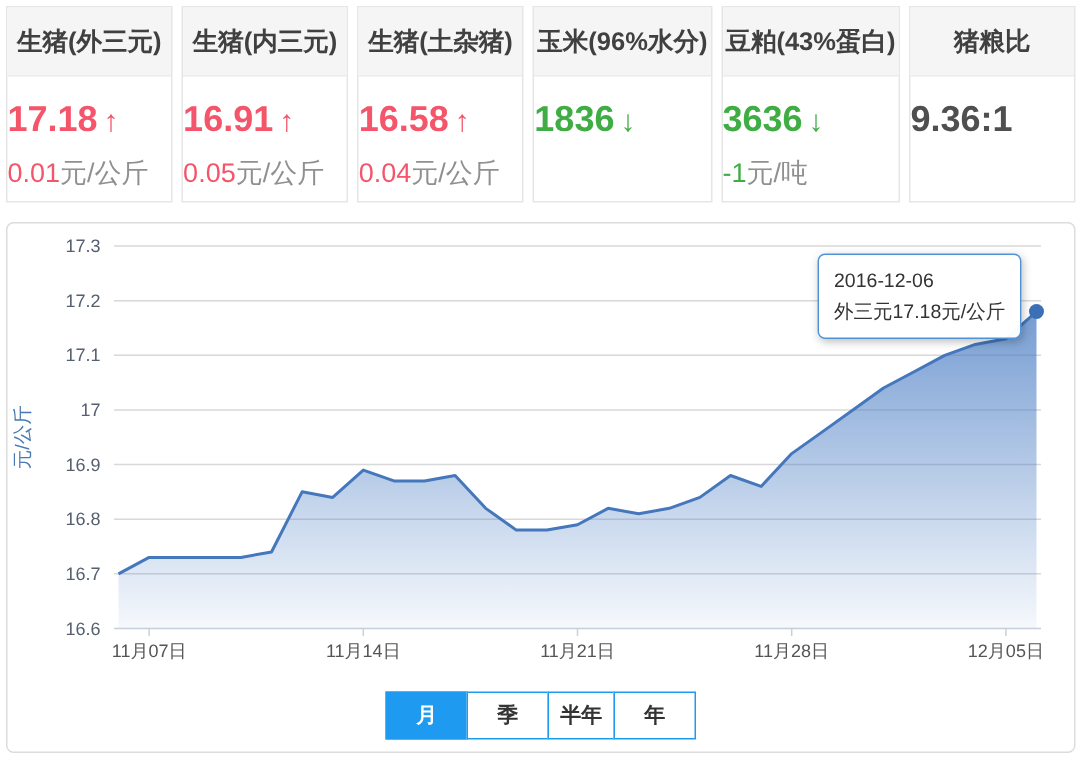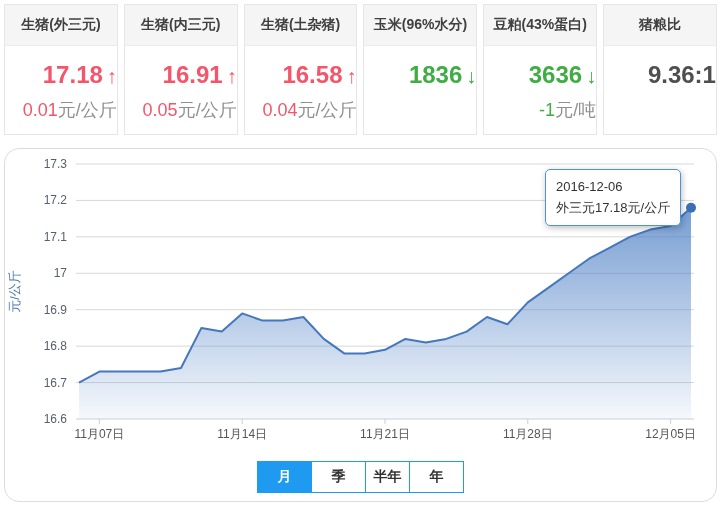--- a/index.html
+++ b/index.html
@@ -2,32 +2,32 @@
 <html style="--red: #f4556a; --green: #3fad44; --tab-blue: #1e9bf0;"><head>
 <meta charset="utf-8">
 <style>
   * { box-sizing: border-box; margin: 0; padding: 0; }
   html,body { width: 721px; height: 508px; background: #fff; overflow: hidden;
               font-family: "Liberation Sans", sans-serif; }
   
   .cards { display: flex; gap: 6px; padding: 4px 4px 0 4px; }
   .card { flex: 1; border: 1px solid #e6e6e6; background: #fff; height: 131px; }
   .card-header { background: #f5f5f5; border-bottom: 1px solid #ececec; text-align: center;
-                 font-weight: bold; font-size: 14px; color: #404040; padding: 11px 2px; white-space: nowrap; }
-  .card-body { text-align: right; padding-top: 16px; }
+                 font-weight: bold; font-size: 17px; color: #404040; padding: 11px 2px; white-space: nowrap; }
+  .card-body { text-align: left; padding-top: 16px; }
   .value-line { font-size: 24px; font-weight: bold; line-height: 26px; white-space: nowrap; }
   .arrow { font-size: 20px; font-weight: bold; margin-left: 4px; }
   .change { font-size: 18px; margin-top: 9px; color: #909090; }
   .card.up .value-line, .card.up .arrow, .card.up .change-num { color: var(--red); }
   .card.down .value-line, .card.down .arrow, .card.down .change-num { color: var(--green); }
   .card.neutral .value-line { color: #4f4f4f; }
   .unit { color: #909090; }
   
   .chart-panel { position: relative; margin: 13px 4px 0 4px; height: 354px;
-                 border: 1px solid #dcdcdc; border-radius: 15px; background: #fff; }
+                 border: 1px solid #dcdcdc; border-radius: 5px; background: #fff; }
   svg text { font-family: "Liberation Sans", sans-serif; }
   #trend-svg { display: block; }
   
   .tooltip { position: absolute; left: 540px; top: 20px; background: rgba(255,255,255,0.97);
              border: 1px solid #4f93d6; border-radius: 5px; padding: 6px 10px;
              font-size: 13px; line-height: 1.65; color: #333;
              box-shadow: 1px 2px 6px rgba(0,0,0,0.25); white-space: nowrap; }
   
   .tabs { position: absolute; bottom: 8px; left: 0; right: 0;
           display: flex; justify-content: center; }

